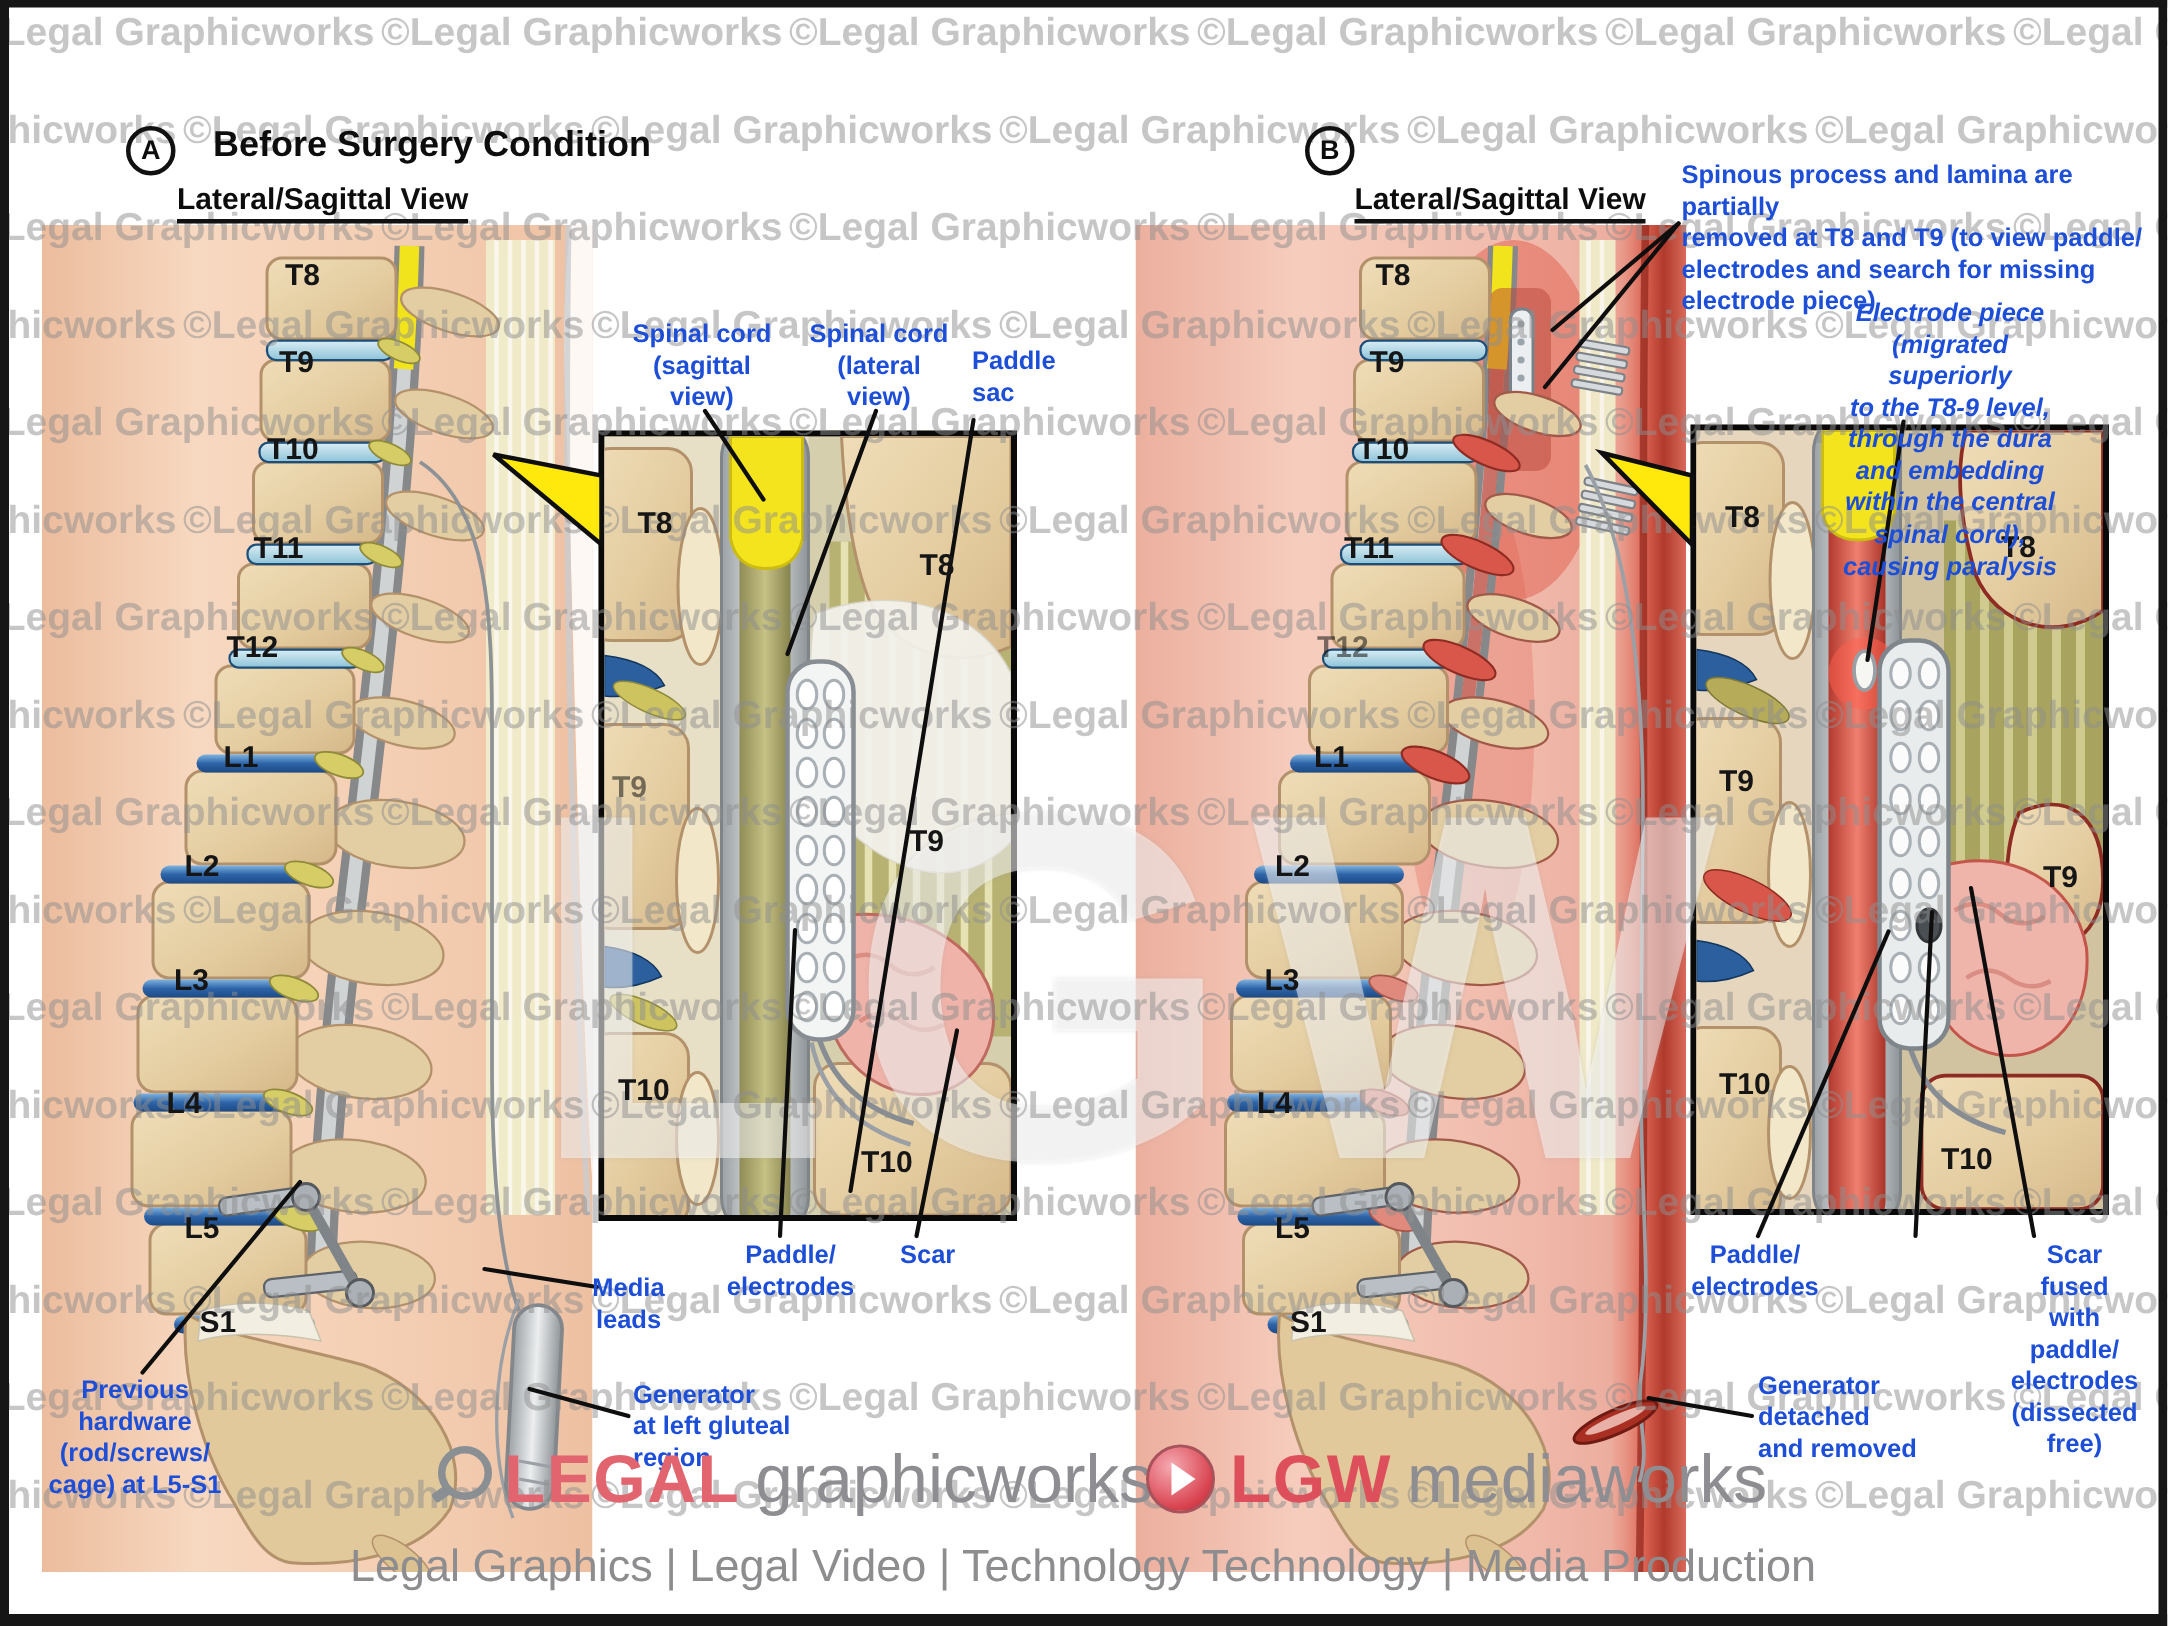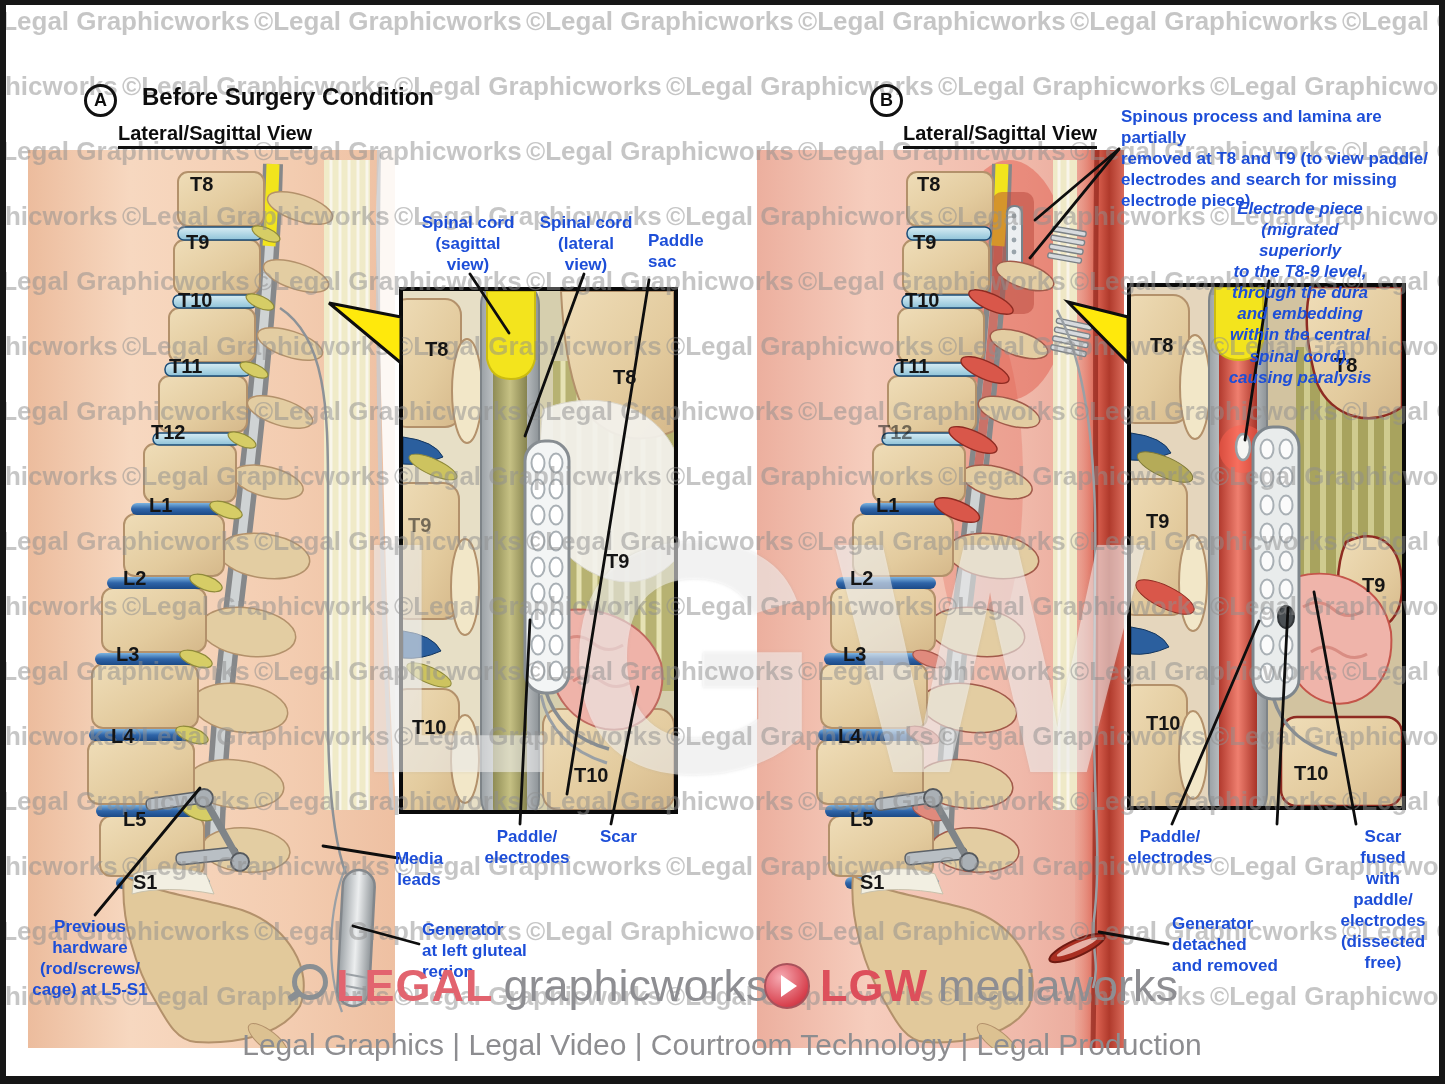--- a/index.html
+++ b/index.html
@@ -667,19 +667,19 @@
     <span class="brandword" style="color:#e2646f;">LEGAL</span>
     <span class="brandrest" style="color:#8e8e92;">graphicworks</span>
   </div>
   <div class="footer" style="left:764px;top:960px;">
     <span class="play">
         <span class="tri"></span>
       </span>
     <span class="brandword" style="color:#dd4f5b;">LGW</span>
     <span class="brandrest" style="color:#8e8e92;">mediaworks</span>
   </div>
-  <div class="tagline">Legal Graphics | Legal Video | Courtroom Technology | Legal Production</div>
+  <div class="tagline">Legal Graphics | Legal Video | Technology Technology | Media Production</div>
 
   <div class="frame" style="left:0;top:0;width:1445px;height:5px;"></div>
   <div class="frame" style="left:0;top:1076px;width:1445px;height:8px;"></div>
   <div class="frame" style="left:0;top:0;width:6px;height:1084px;"></div>
   <div class="frame" style="left:1439px;top:0;width:6px;height:1084px;"></div>
 </div>
 
 </body></html>

